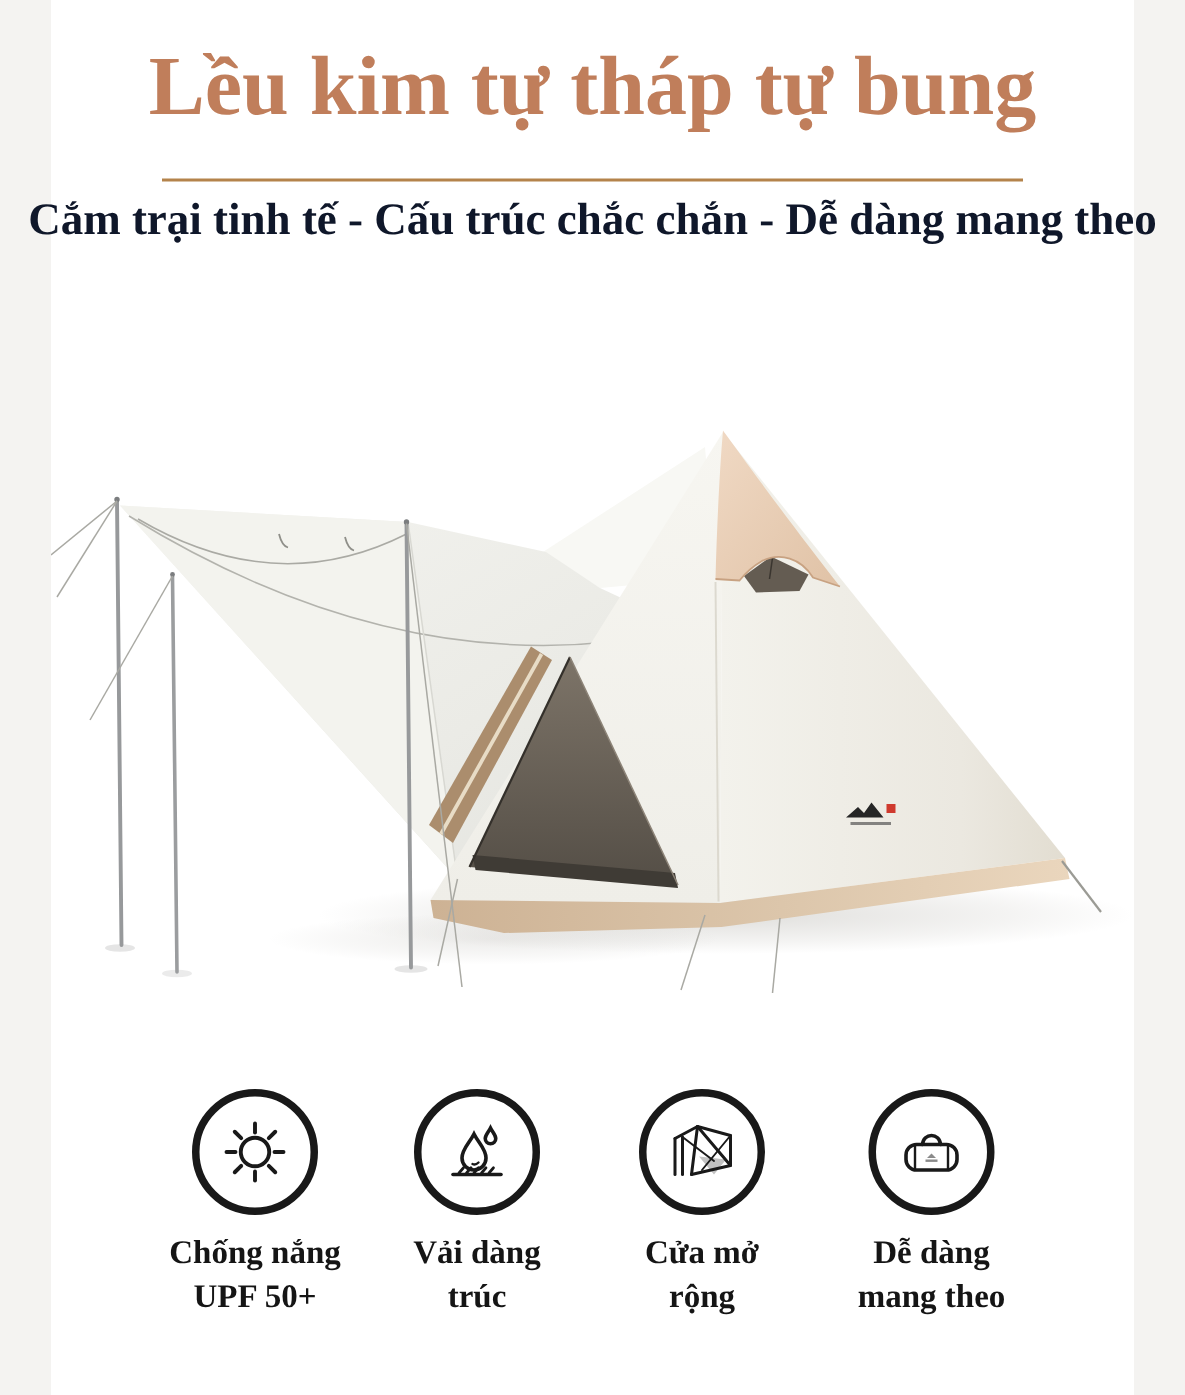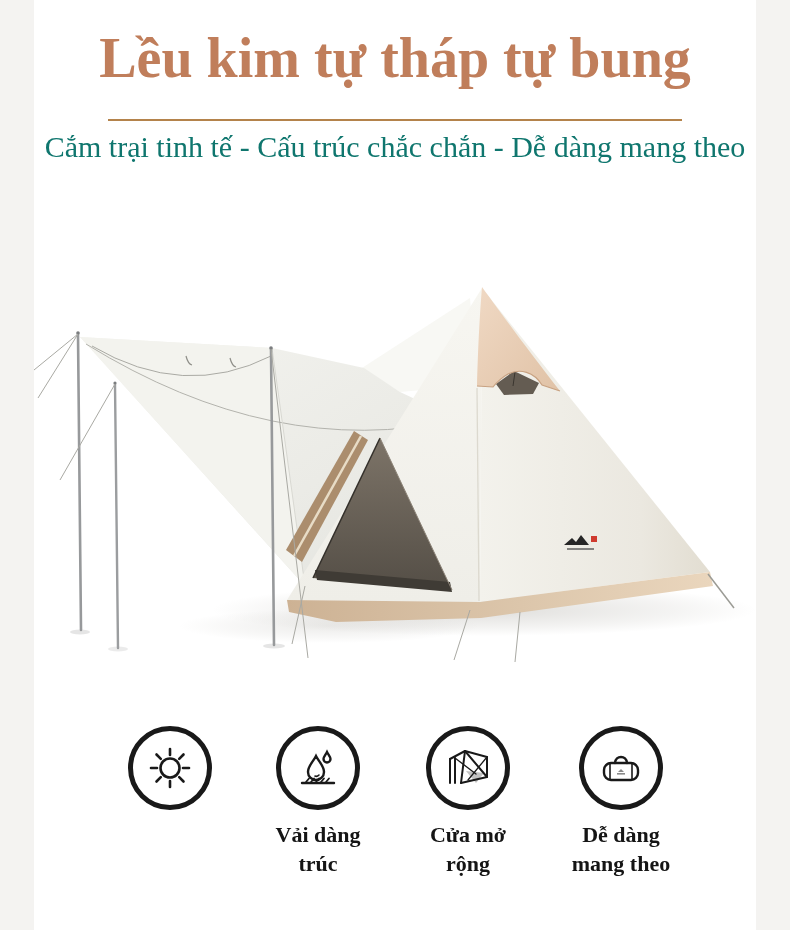--- a/index.html
+++ b/index.html
@@ -28,22 +28,22 @@
     white-space:nowrap;
   }
   .title-divider{
     position:absolute;top:119px;left:calc(50% - 287px);
     width:574px;height:2px;
     background:#b4834b;
   }
   .page-subtitle{
     position:absolute;top:130px;left:0;right:0;
     text-align:center;
-    font-size:30px;font-weight:normal;
-    color:#0f766e;
+    font-size:30px;font-weight:bold;
+    color:#0f172a;
     white-space:nowrap;
   }
   .hero{
     position:absolute;left:34px;top:268px;
     width:722px;height:395px;
   }
   .feature{
     position:absolute;top:726px;
     width:160px;
     text-align:center;
@@ -190,20 +190,24 @@
         <line x1="24" y1="5" x2="24" y2="11"></line>
         <line x1="24" y1="37" x2="24" y2="43"></line>
         <line x1="5" y1="24" x2="11" y2="24"></line>
         <line x1="37" y1="24" x2="43" y2="24"></line>
         <line x1="10.5" y1="10.5" x2="14.8" y2="14.8"></line>
         <line x1="33.2" y1="33.2" x2="37.5" y2="37.5"></line>
         <line x1="10.5" y1="37.5" x2="14.8" y2="33.2"></line>
         <line x1="33.2" y1="14.8" x2="37.5" y2="10.5"></line>
       </svg>
     </div>
+    <div class="feature-label">
+      <span>Chống nắng</span>
+      <span>UPF 50+</span>
+    </div>
   </div>
 
   <div class="feature f2">
     <div class="feature-circle">
       <svg width="48" height="48" viewBox="0 0 48 48" fill="none" stroke="#191919" stroke-width="2.4" stroke-linecap="round">
         <path d="M22 12 C19 18 14 22 14 28 a8 8 0 0 0 16 0 C30 22 25 18 22 12 Z"></path>
         <path d="M33 8 C31.5 11 29.5 12.8 29.5 15 a3.5 3.5 0 0 0 7 0 C36.5 12.8 34.5 11 33 8 Z"></path>
         <path d="M25 31 q-2 2 -4 1" stroke-width="1.6"></path>
         <line x1="8" y1="39" x2="40" y2="39"></line>
         <g stroke-width="1.8">

